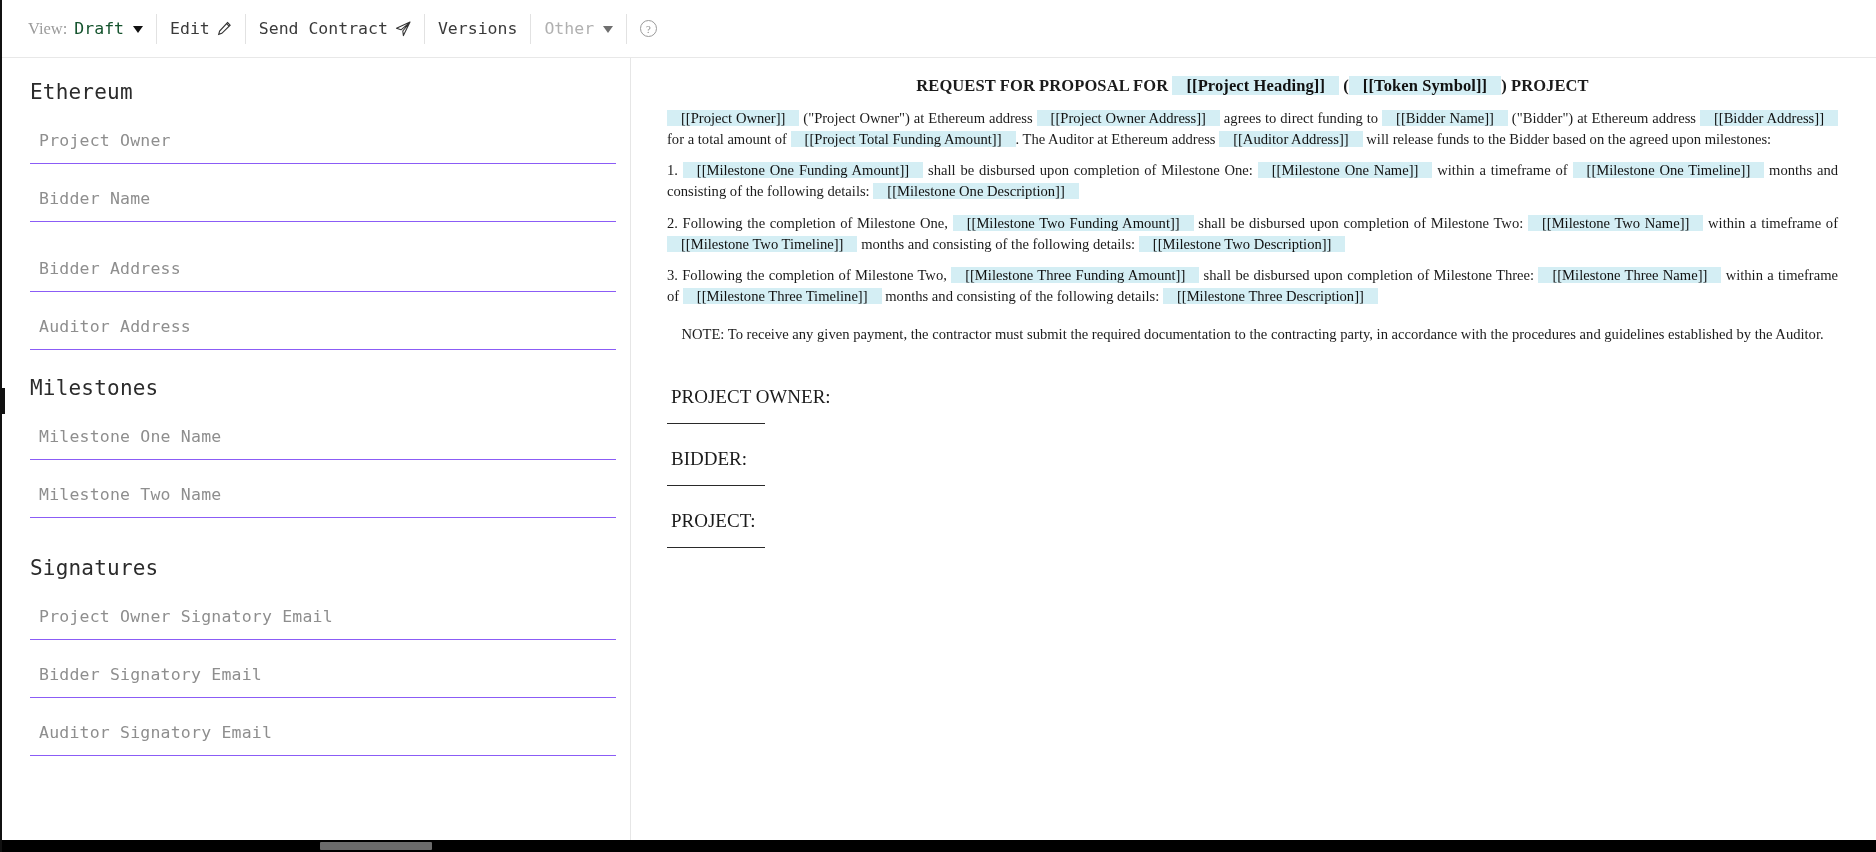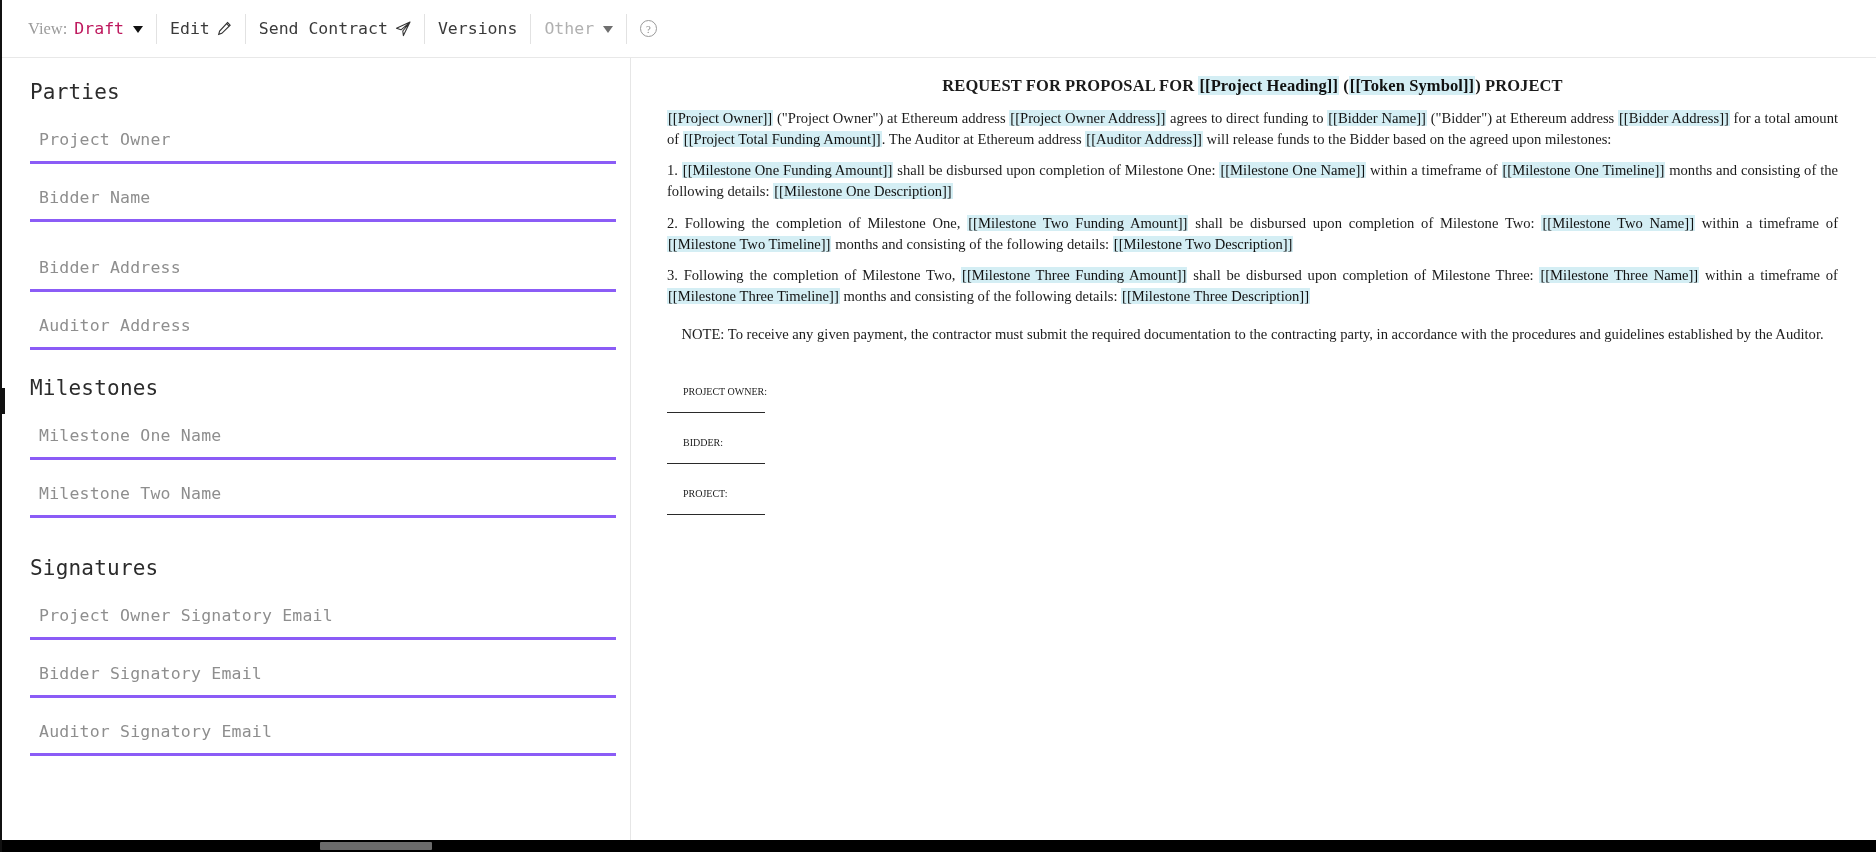--- a/index.html
+++ b/index.html
@@ -41,21 +41,21 @@
     gap: 7px;
     padding: 0 13px;
     height: 30px;
     color: #3a3a3a;
     white-space: nowrap;
     border-right: 1px solid #e2e2e2;
   }
   .tb-item:first-child { padding-left: 0; }
   .tb-item.last { border-right: none; padding-right: 6px; }
   .tb-label-muted { color: #9b9b9b; font-family: Liberation Serif, serif; }
-  .tb-value-accent { color: #be185d; }
+  .tb-value-accent { color: #14532d; }
   .caret {
     display: inline-block;
     width: 0; height: 0;
     border-left: 5.5px solid transparent;
     border-right: 5.5px solid transparent;
     border-top: 7px solid #111;
     margin-left: 2px;
     position: relative;
     top: 1px;
   }
@@ -90,21 +90,21 @@
     font-family: "DejaVu Sans Mono", "Liberation Mono", monospace;
     font-size: 21px;
     color: #2b2b2b;
     margin: 0 0 14px 28px;
     letter-spacing: 0.2px;
   }
   .sb-section-title.spaced { margin-top: 26px; }
   .field {
     margin: 0 0 0 28px;
     width: 586px;
-    border-bottom: 3px solid #8b5cf6;
+    border-bottom: 1px solid #8b5cf6;
     height: 46px;
     display: flex;
     align-items: center;
     box-sizing: border-box;
   }
   .field-placeholder {
     font-family: "DejaVu Sans Mono", "Liberation Mono", monospace;
     font-size: 16.5px;
     color: #8e8e8e;
     padding-left: 9px;
@@ -133,27 +133,27 @@
   .doc-p {
     font-size: 14.6px;
     line-height: 1.42;
     margin: 0 0 11px 0;
     text-align: justify;
   }
   .doc-p.note { margin-top: 17px; text-align: center; }
   .var {
     background: #d4eef4;
     color: #111;
-    padding: 0 1px;
+    padding: 0 14px;
     white-space: nowrap;
   }
   .sig-block { margin-top: 42px; }
   .sig-label {
-    font-size: 10px;
-    margin: 0 0 14px 16px;
+    font-size: 19px;
+    margin: 0 0 14px 4px;
   }
   .sig-line {
     width: 98px;
     border-bottom: 1.2px solid #2a2a2a;
     height: 1px;
     margin: 0 0 24px 0;
   }
 
   
   .hscroll-track {
@@ -223,21 +223,21 @@
 
     <div class="tb-item last">
       <span class="help-circle">?</span>
     </div>
   </div>
 
   <div class="sidebar">
     <div class="sb-edge-mark"></div>
     <div class="sb-inner">
 
-      <div class="sb-section-title">Parties</div>
+      <div class="sb-section-title">Ethereum</div>
       <div class="field">
         <span class="field-placeholder">Project Owner</span>
       </div>
       <div class="field-gap"></div>
       <div class="field">
         <span class="field-placeholder">Bidder Name</span>
       </div>
       <div class="field-gap"></div>
       <div class="field-gap"></div>
       <div class="field">

